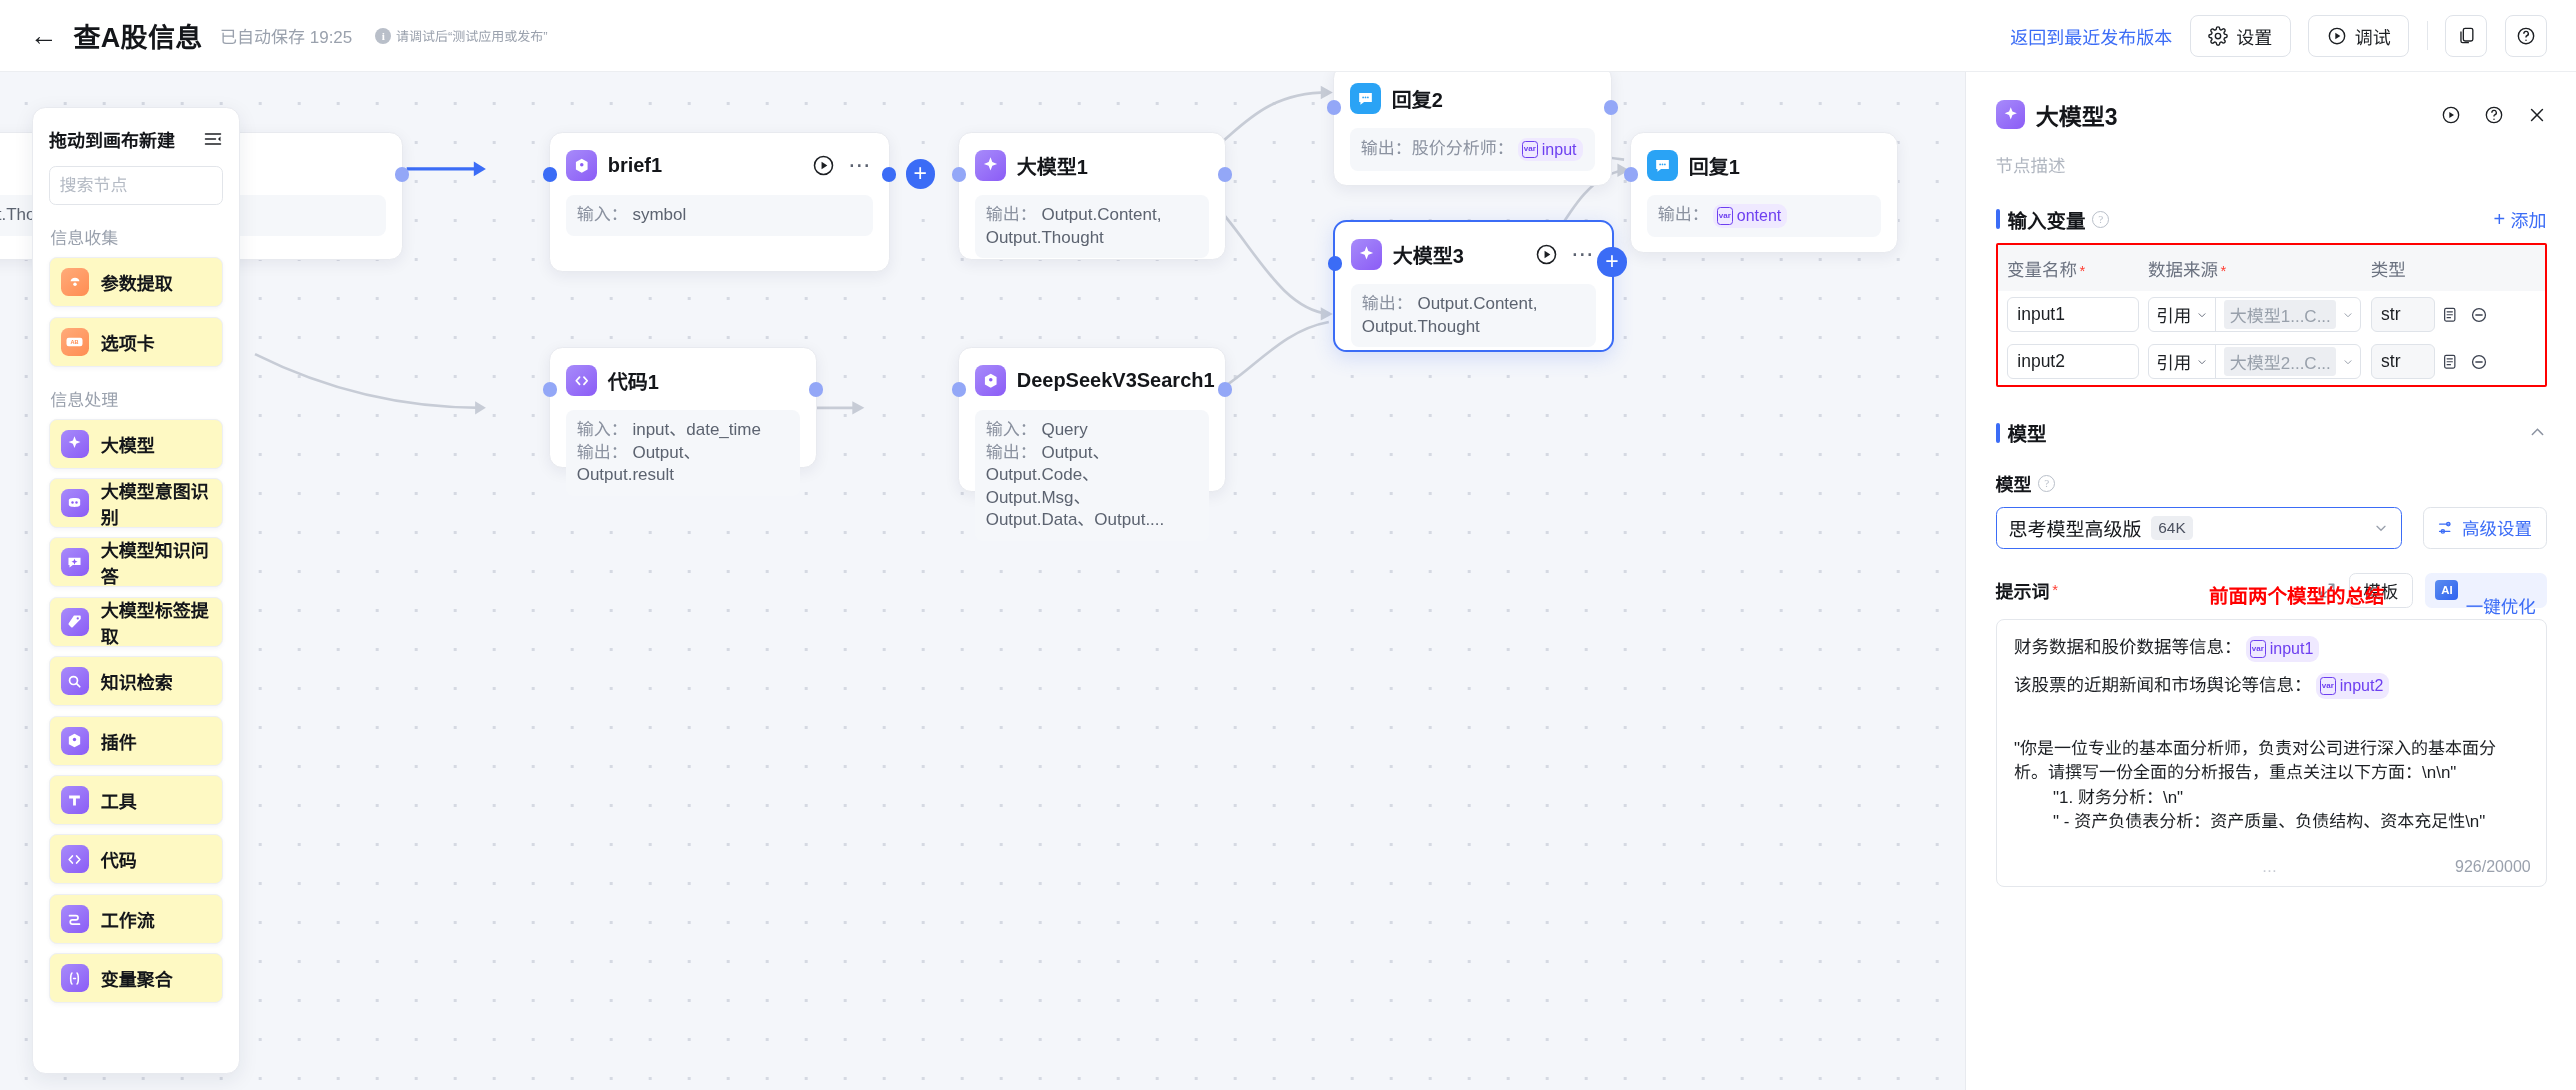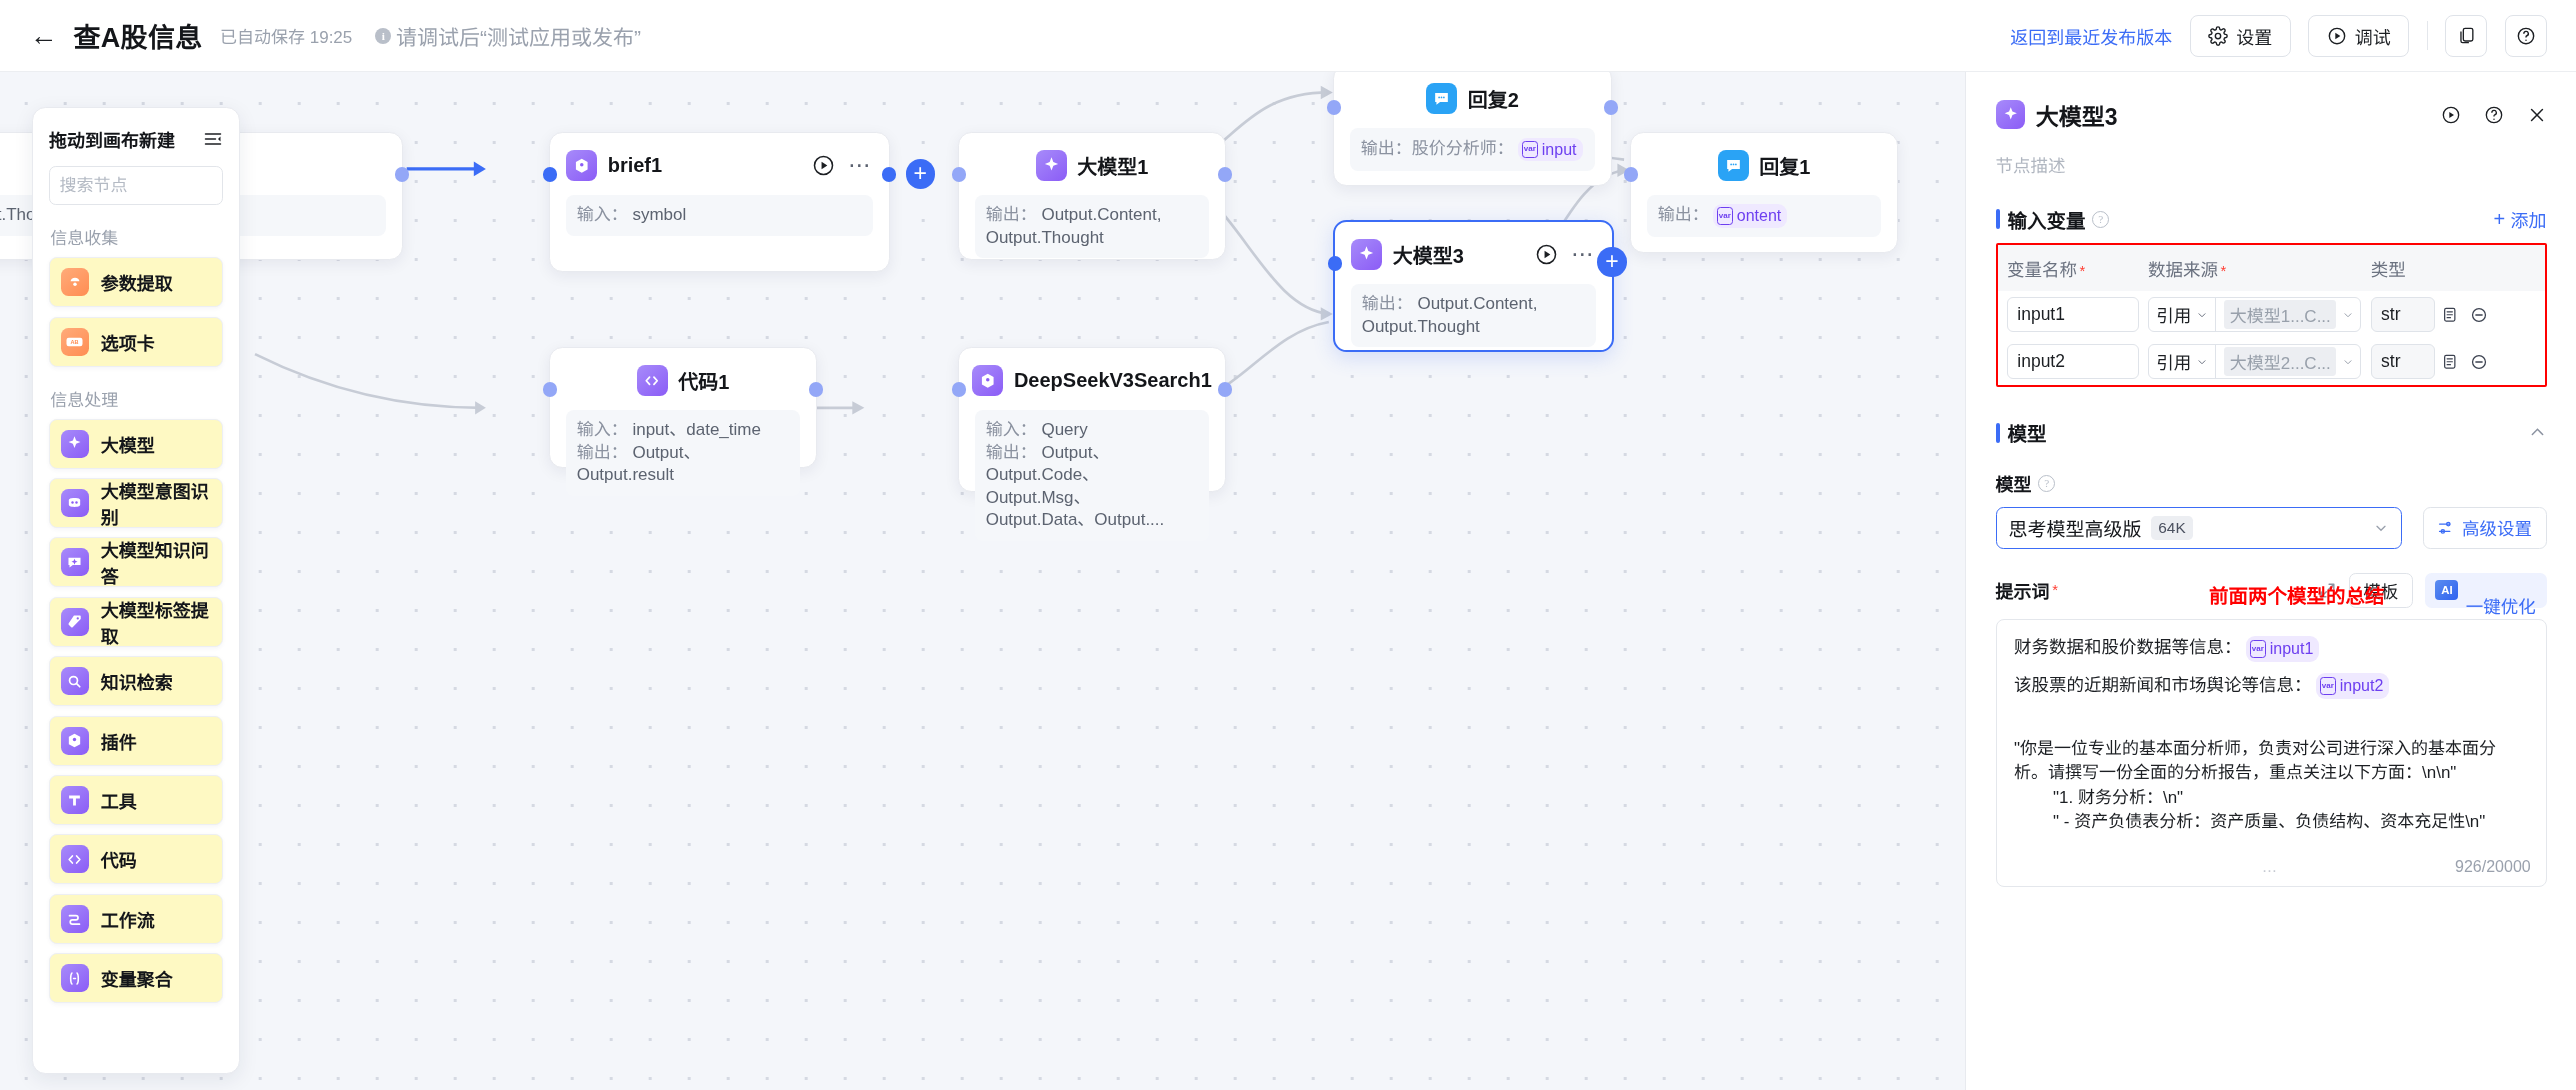--- a/index.html
+++ b/index.html
@@ -29,21 +29,21 @@
   }
   .save-status {
     font-size: 17px; color: #9aa1ad; margin-left: 17.5px; white-space: nowrap;
   }
   .tip-wrap { display: flex; align-items: center; margin-left: 23px; }
   .info-dot {
     width: 16px; height: 16px; border-radius: 50%; background: #b9bfc9;
     color: #fff; font-size: 11.4px; font-weight: 700; line-height: 16px;
     text-align: center; margin-right: 4.7px; font-family: "Liberation Serif", serif;
   }
-  .tip-text { font-size: 21px; color: #9aa1ad; white-space: nowrap; }
+  .tip-text { font-size: 13px; color: #9aa1ad; white-space: nowrap; }
 
   .topbar-right {
     margin-left: auto; display: flex; align-items: center; gap: 17.5px;
   }
   .link-btn {
     font-size: 18px; color: #3b6cf6; cursor: pointer; white-space: nowrap;
   }
   .tb-btn {
     height: 42px; border: 0.7px solid #dfe3e9; border-radius: 8px;
     background: #fff; display: flex; align-items: center; gap: 8px;
@@ -68,21 +68,21 @@
   }
 
   
   .node {
     position: absolute; background: #fff; border-radius: 13.4px;
     border: 0.7px solid #e8eaef;
     box-shadow: 0 4px 14.8px rgba(26,34,64,.07);
     padding: 14.8px 16px 16px 16px;
   }
   .node.selected { border: 2px solid #3b6cf6; box-shadow: 0 5.4px 20px rgba(59,108,246,.18); }
-  .node-head { display: flex; align-items: center; height: 35px; justify-content: center; }
+  .node-head { display: flex; align-items: center; height: 35px; }
   .node-ico {
     width: 31px; height: 31px; border-radius: 8px; flex: 0 0 31px;
     display: flex; align-items: center; justify-content: center; margin-right: 10.7px;
   }
   .ico-purple { background: linear-gradient(140deg,#a78bfa,#8b5cf6); }
   .ico-blue   { background: #2aa3f5; }
   .node-title { font-size: 20px; font-weight: 700; color: #14161a; white-space: nowrap; }
   .node-head-actions { margin-left: auto; display: flex; align-items: center; gap: 13.4px; }
   .dots { font-size: 23px; color: #5b6270; letter-spacing: 2px; line-height: 12px; cursor: pointer; }
   .node-body {

